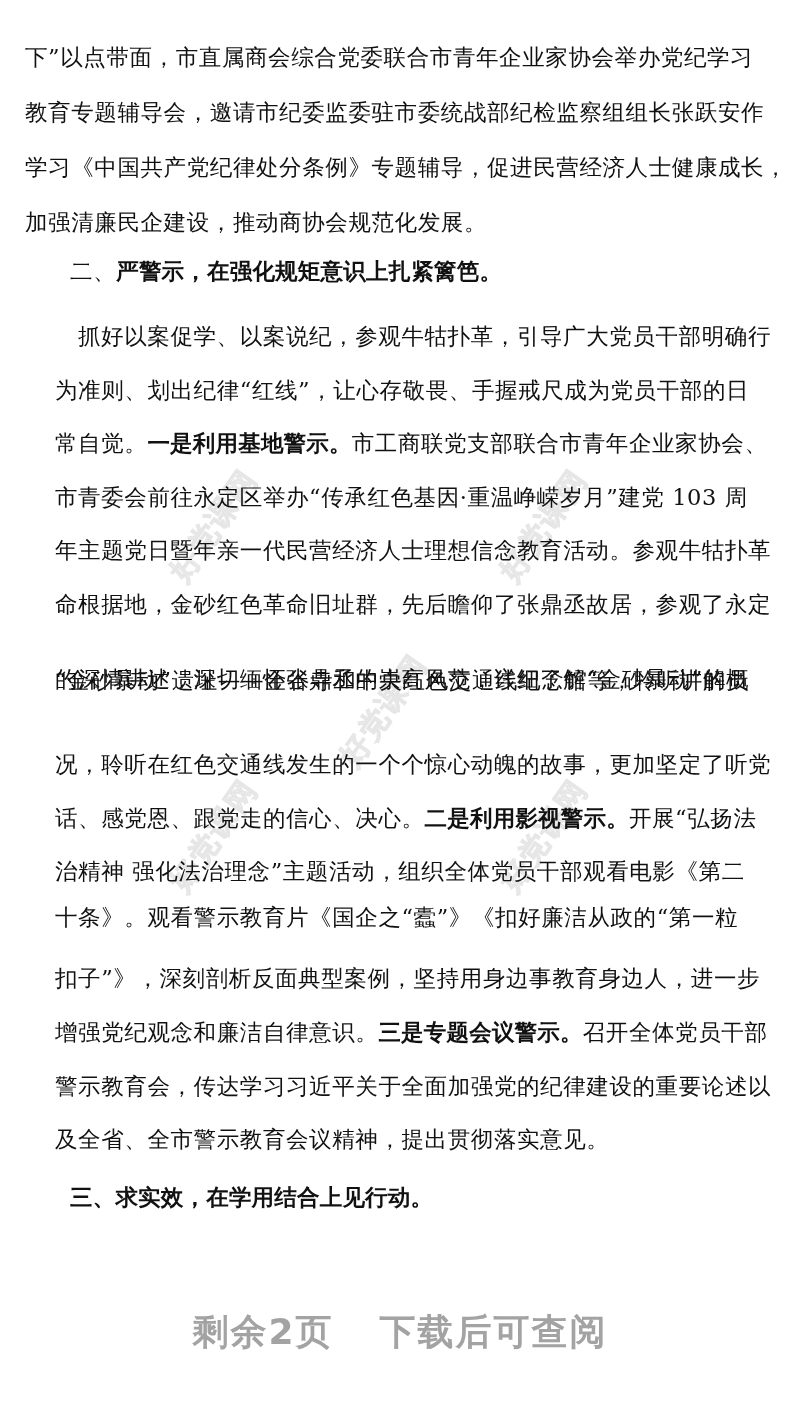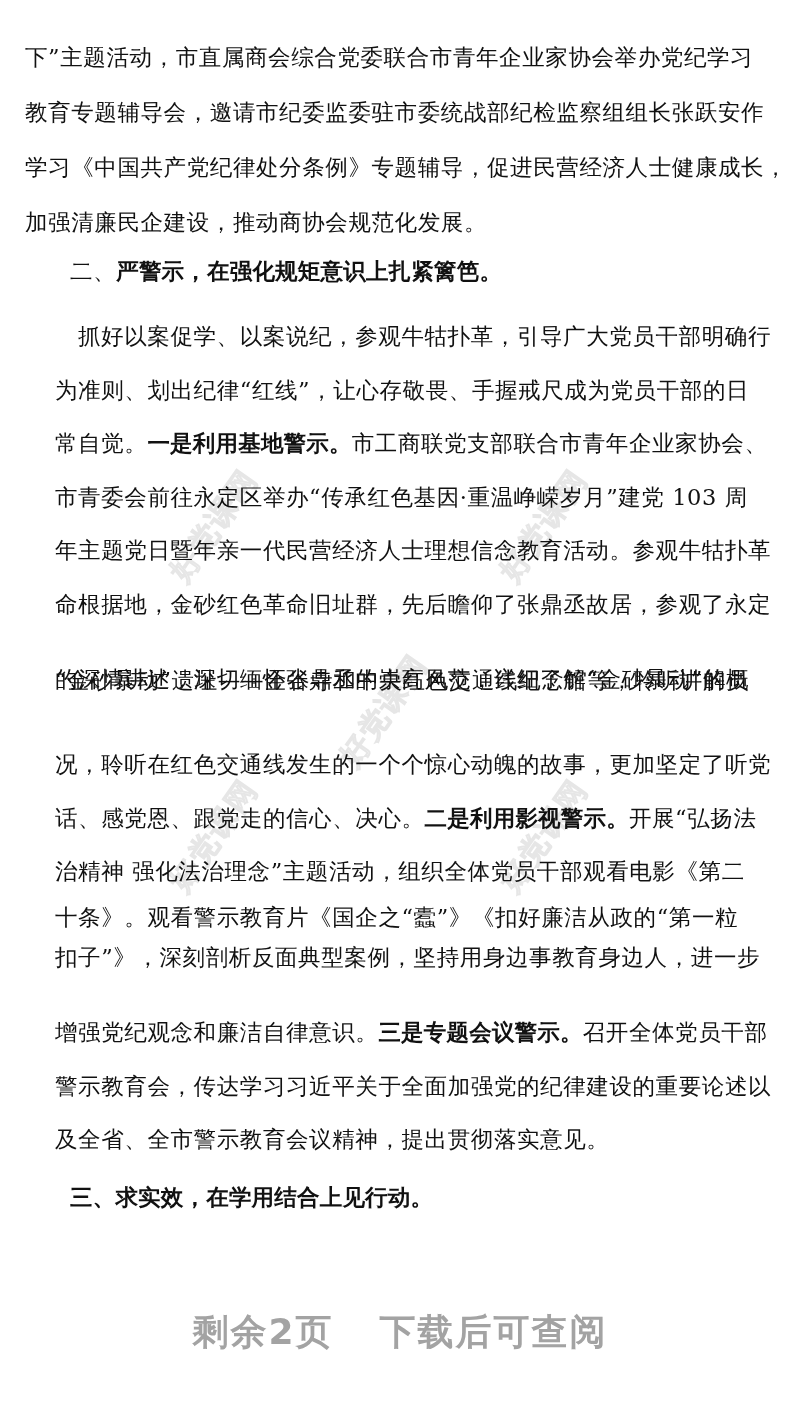--- a/index.html
+++ b/index.html
@@ -49,21 +49,21 @@
 <body>
 
 <div class="page">
 
   <div class="watermark" style="left:150px; top:505px;">好党课网</div>
   <div class="watermark" style="left:480px; top:505px;">好党课网</div>
   <div class="watermark" style="left:320px; top:690px;">好党课网</div>
   <div class="watermark" style="left:150px; top:815px;">好党课网</div>
   <div class="watermark" style="left:480px; top:815px;">好党课网</div>
 
-  <div class="line l1" style="top:42px;">下”主题活动，市直属商会综合党委联合市青年企业家协会举办党纪学习</div>
+  <div class="line l1" style="top:42px;">下”以点带面，市直属商会综合党委联合市青年企业家协会举办党纪学习</div>
   <div class="line l1" style="top:97px;">教育专题辅导会，邀请市纪委监委驻市委统战部纪检监察组组长张跃安作</div>
   <div class="line l1" style="top:152px;">学习《中国共产党纪律处分条例》专题辅导，促进民营经济人士健康成长，</div>
   <div class="line l1" style="top:207px;text-align:center;">加强清廉民企建设，推动商协会规范化发展。</div>
 
   <div class="line heading" style="top:256px;">
     <span>二、</span><span class="b">严警示，在强化规矩意识上扎紧篱笆。</span>
   </div>
 
   <div class="line" style="left:78px; top:321px;">抓好以案促学、以案说纪，参观牛牯扑革，引导广大党员干部明确行</div>
   <div class="line l2" style="top:375px;">为准则、划出纪律“红线”，让心存敬畏、手握戒尺成为党员干部的日</div>
@@ -74,21 +74,21 @@
   <div class="line l2" style="top:535px;">年主题党日暨年亲一代民营经济人士理想信念教育活动。参观牛牯扑革</div>
   <div class="line l2" style="top:589px;">命根据地，金砂红色革命旧址群，先后瞻仰了张鼎丞故居，参观了永定</div>
   <div class="line l2" style="top:665px;">“金砂暴动”遗址——金谷寺和中央红色交通线纪念馆等，聆听讲解员</div>
   <div class="line l2" style="top:664px;">的深情讲述，深切缅怀张鼎丞的崇高风范，详细了解“金砂暴动”的概</div>
   <div class="line l2" style="top:749px;">况，聆听在红色交通线发生的一个个惊心动魄的故事，更加坚定了听党</div>
   <div class="line l2" style="top:803px;">
     <span>话、感党恩、跟党走的信心、决心。</span><span class="b">二是利用影视警示。</span><span>开展“弘扬法</span>
   </div>
   <div class="line l2" style="top:856px;">治精神  强化法治理念”主题活动，组织全体党员干部观看电影《第二</div>
   <div class="line l2" style="top:902px;">十条》。观看警示教育片《国企之“蠹”》《扣好廉洁从政的“第一粒</div>
-  <div class="line l2" style="top:942px;">扣子”》，深刻剖析反面典型案例，坚持用身边事教育身边人，进一步</div>
+  <div class="line l2" style="top:963px;">扣子”》，深刻剖析反面典型案例，坚持用身边事教育身边人，进一步</div>
   <div class="line l2" style="top:1017px;">
     <span>增强党纪观念和廉洁自律意识。</span><span class="b">三是专题会议警示。</span><span>召开全体党员干部</span>
   </div>
   <div class="line l2" style="top:1071px;">警示教育会，传达学习习近平关于全面加强党的纪律建设的重要论述以</div>
   <div class="line l2" style="top:1124px;">及全省、全市警示教育会议精神，提出贯彻落实意见。</div>
 
   <div class="line heading b" style="top:1182px;">三、求实效，在学用结合上见行动。</div>
 
   <div class="more">
     <span>剩余2页</span><span class="gap"></span><span>下载后可查阅</span>

